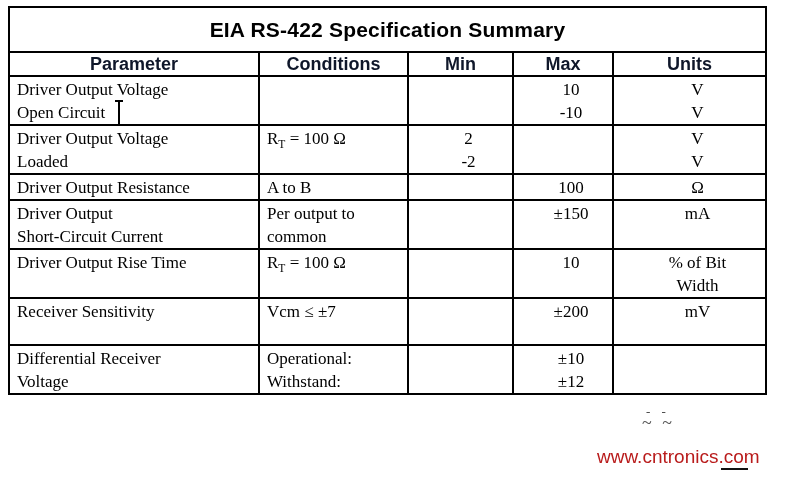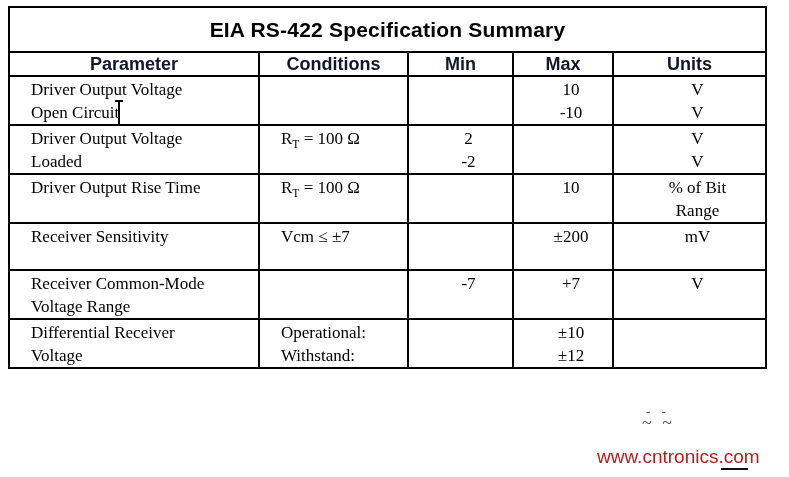--- a/index.html
+++ b/index.html
@@ -20,21 +20,21 @@
     font-family:"Liberation Sans", sans-serif; font-weight:bold;
     font-size:21px; text-align:center; vertical-align:middle;
     height:45px; letter-spacing:0.2px; color:#000;
   }
   thead th {
     font-family:"Liberation Sans", sans-serif; font-weight:bold;
     font-size:18px; text-align:center; vertical-align:middle;
     height:24px; color:#0f172a;
   }
   tbody td { font-size:17px; line-height:23px; padding-top:1px; color:#000;padding-left:16px; }
-  td.parameter, td.conditions { text-align:left; padding-left:21px; padding-right:3px;margin-left:18px; }
+  td.parameter, td.conditions { text-align:left; padding-left:7px; padding-right:3px;margin-left:18px; }
   td.min, td.max, td.units { text-align:center; }
   tbody td sub { font-size:0.68em; line-height:0; }
 
   tbody tr:nth-child(1){height:47px}
   tbody tr:nth-child(2){height:47px}
   tbody tr:nth-child(3){height:25px}
   tbody tr:nth-child(4){height:47px}
   tbody tr:nth-child(5){height:44px}
   tbody tr:nth-child(6){height:47px}
   tbody tr:nth-child(7){height:18px}
@@ -124,63 +124,79 @@
             <div>-2</div>
           </td>
           <td class="max"></td>
           <td class="units">
             <div>V</div>
             <div>V</div>
           </td>
         </tr>
         <tr>
           <td class="parameter">
+            <div>Driver Output Resistance</div>
+          </td>
+          <td class="conditions">
+            <div>A to B</div>
+          </td>
+          <td class="min"></td>
+          <td class="max">
+            <div>100</div>
+          </td>
+          <td class="units">
+            <div>Ω</div>
+          </td>
+        </tr>
+        <tr>
+          <td class="parameter">
+            <div>Driver Output</div>
+            <div>Short-Circuit Current</div>
+          </td>
+          <td class="conditions">
+            <div>Per output to</div>
+            <div>common</div>
+          </td>
+          <td class="min"></td>
+          <td class="max">
+            <div>±150</div>
+          </td>
+          <td class="units">
+            <div>mA</div>
+          </td>
+        </tr>
+        <tr>
+          <td class="parameter">
             <div>Driver Output Rise Time</div>
           </td>
           <td class="conditions">
             <div>R<sub>T</sub> = 100 Ω</div>
           </td>
           <td class="min"></td>
           <td class="max">
             <div>10</div>
           </td>
           <td class="units">
             <div>% of Bit</div>
-            <div>Range</div>
+            <div>Width</div>
           </td>
         </tr>
         <tr>
           <td class="parameter">
             <div>Receiver Sensitivity</div>
           </td>
           <td class="conditions">
             <div>Vcm ≤ ±7</div>
           </td>
           <td class="min"></td>
           <td class="max">
             <div>±200</div>
           </td>
           <td class="units">
             <div>mV</div>
-          </td>
-        </tr>
-        <tr>
-          <td class="parameter">
-            <div>Receiver Common-Mode</div>
-            <div>Voltage Range</div>
-          </td>
-          <td class="conditions"></td>
-          <td class="min">
-            <div>-7</div>
-          </td>
-          <td class="max">
-            <div>+7</div>
-          </td>
-          <td class="units">
-            <div>V</div>
           </td>
         </tr>
         <tr>
           <td class="parameter">
             <div>Differential Receiver</div>
             <div>Voltage</div>
           </td>
           <td class="conditions">
             <div>Operational:</div>
             <div>Withstand:</div>

